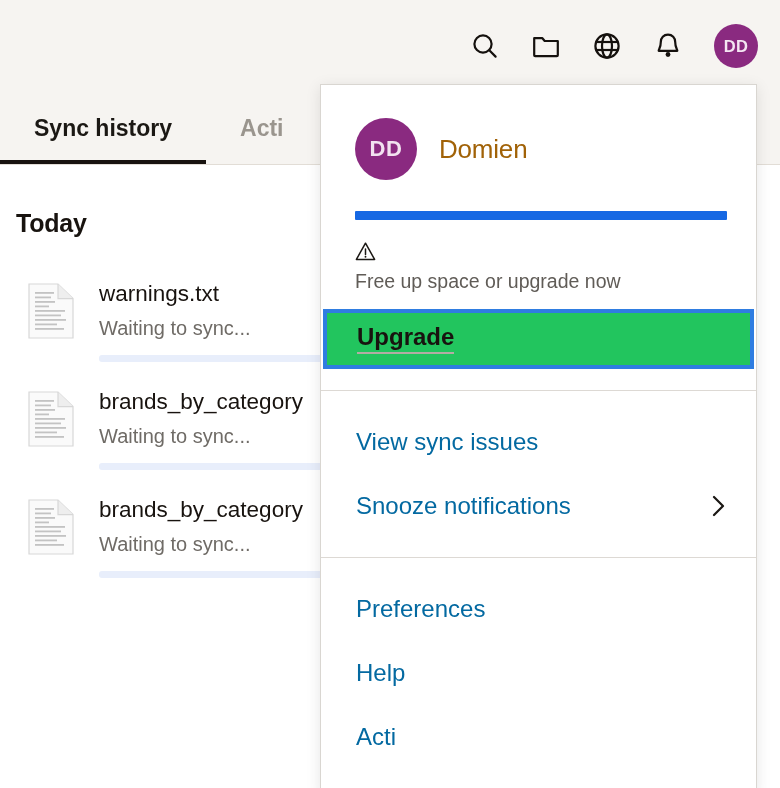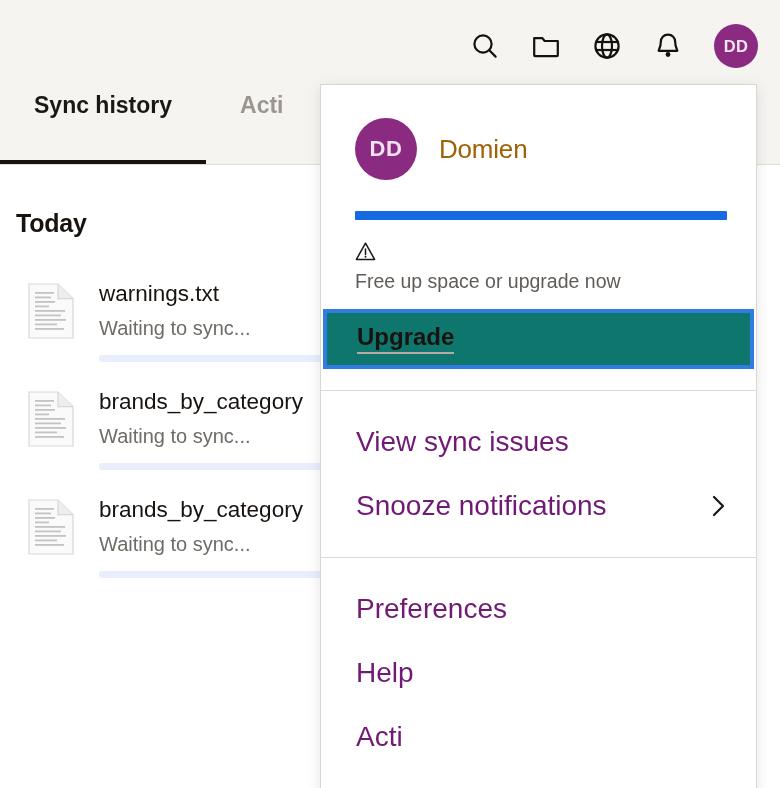--- a/index.html
+++ b/index.html
@@ -72,20 +72,21 @@
   #tabs {
     position: absolute;
     left: 0; bottom: 0;
     display: flex;
     align-items: flex-end;
     height: 73px;
   }
   .tab {
     height: 73px;
     display: flex;
+    align-items: center;
     padding: 0 34px;
     font-size: 23px;
     font-weight: 700;
     color: #9a958e;
     cursor: pointer;
     position: relative;
     white-space: nowrap;
   }
   .tab.active {
     color: #1b1814;
@@ -265,21 +266,21 @@
   
   #upgrade-wrap {
     margin-top: 16px;
     padding: 0 1px;
   }
   #upgrade-item {
     position: relative;
     height: 60px;
     margin: 0 1px;
     border: 4px solid #2f7de1;
-    background: #0f766e;
+    background: #22c55e;
     display: flex;
     align-items: center;
     padding-left: 30px;
     cursor: pointer;
   }
   #upgrade-label {
     font-size: 24px;
     font-weight: 700;
     color: #18130f;
     border-bottom: 2px solid #b4aca4;
@@ -293,22 +294,22 @@
   }
   .menu-gap { height: 21px; }
 
   .menu-section { padding: 19px 0 19px 0; }
 
   .menu-item {
     height: 64px;
     display: flex;
     align-items: center;
     padding: 0 30px 0 35px;
-    font-size: 28px;
-    color: #701a75;
+    font-size: 24px;
+    color: #0369a1;
     cursor: pointer;
     justify-content: space-between;
   }
   .menu-item .chev {
     width: 16px;
     height: 24px;
     display: flex;
     align-items: center;
     justify-content: center;
     flex: 0 0 auto;

